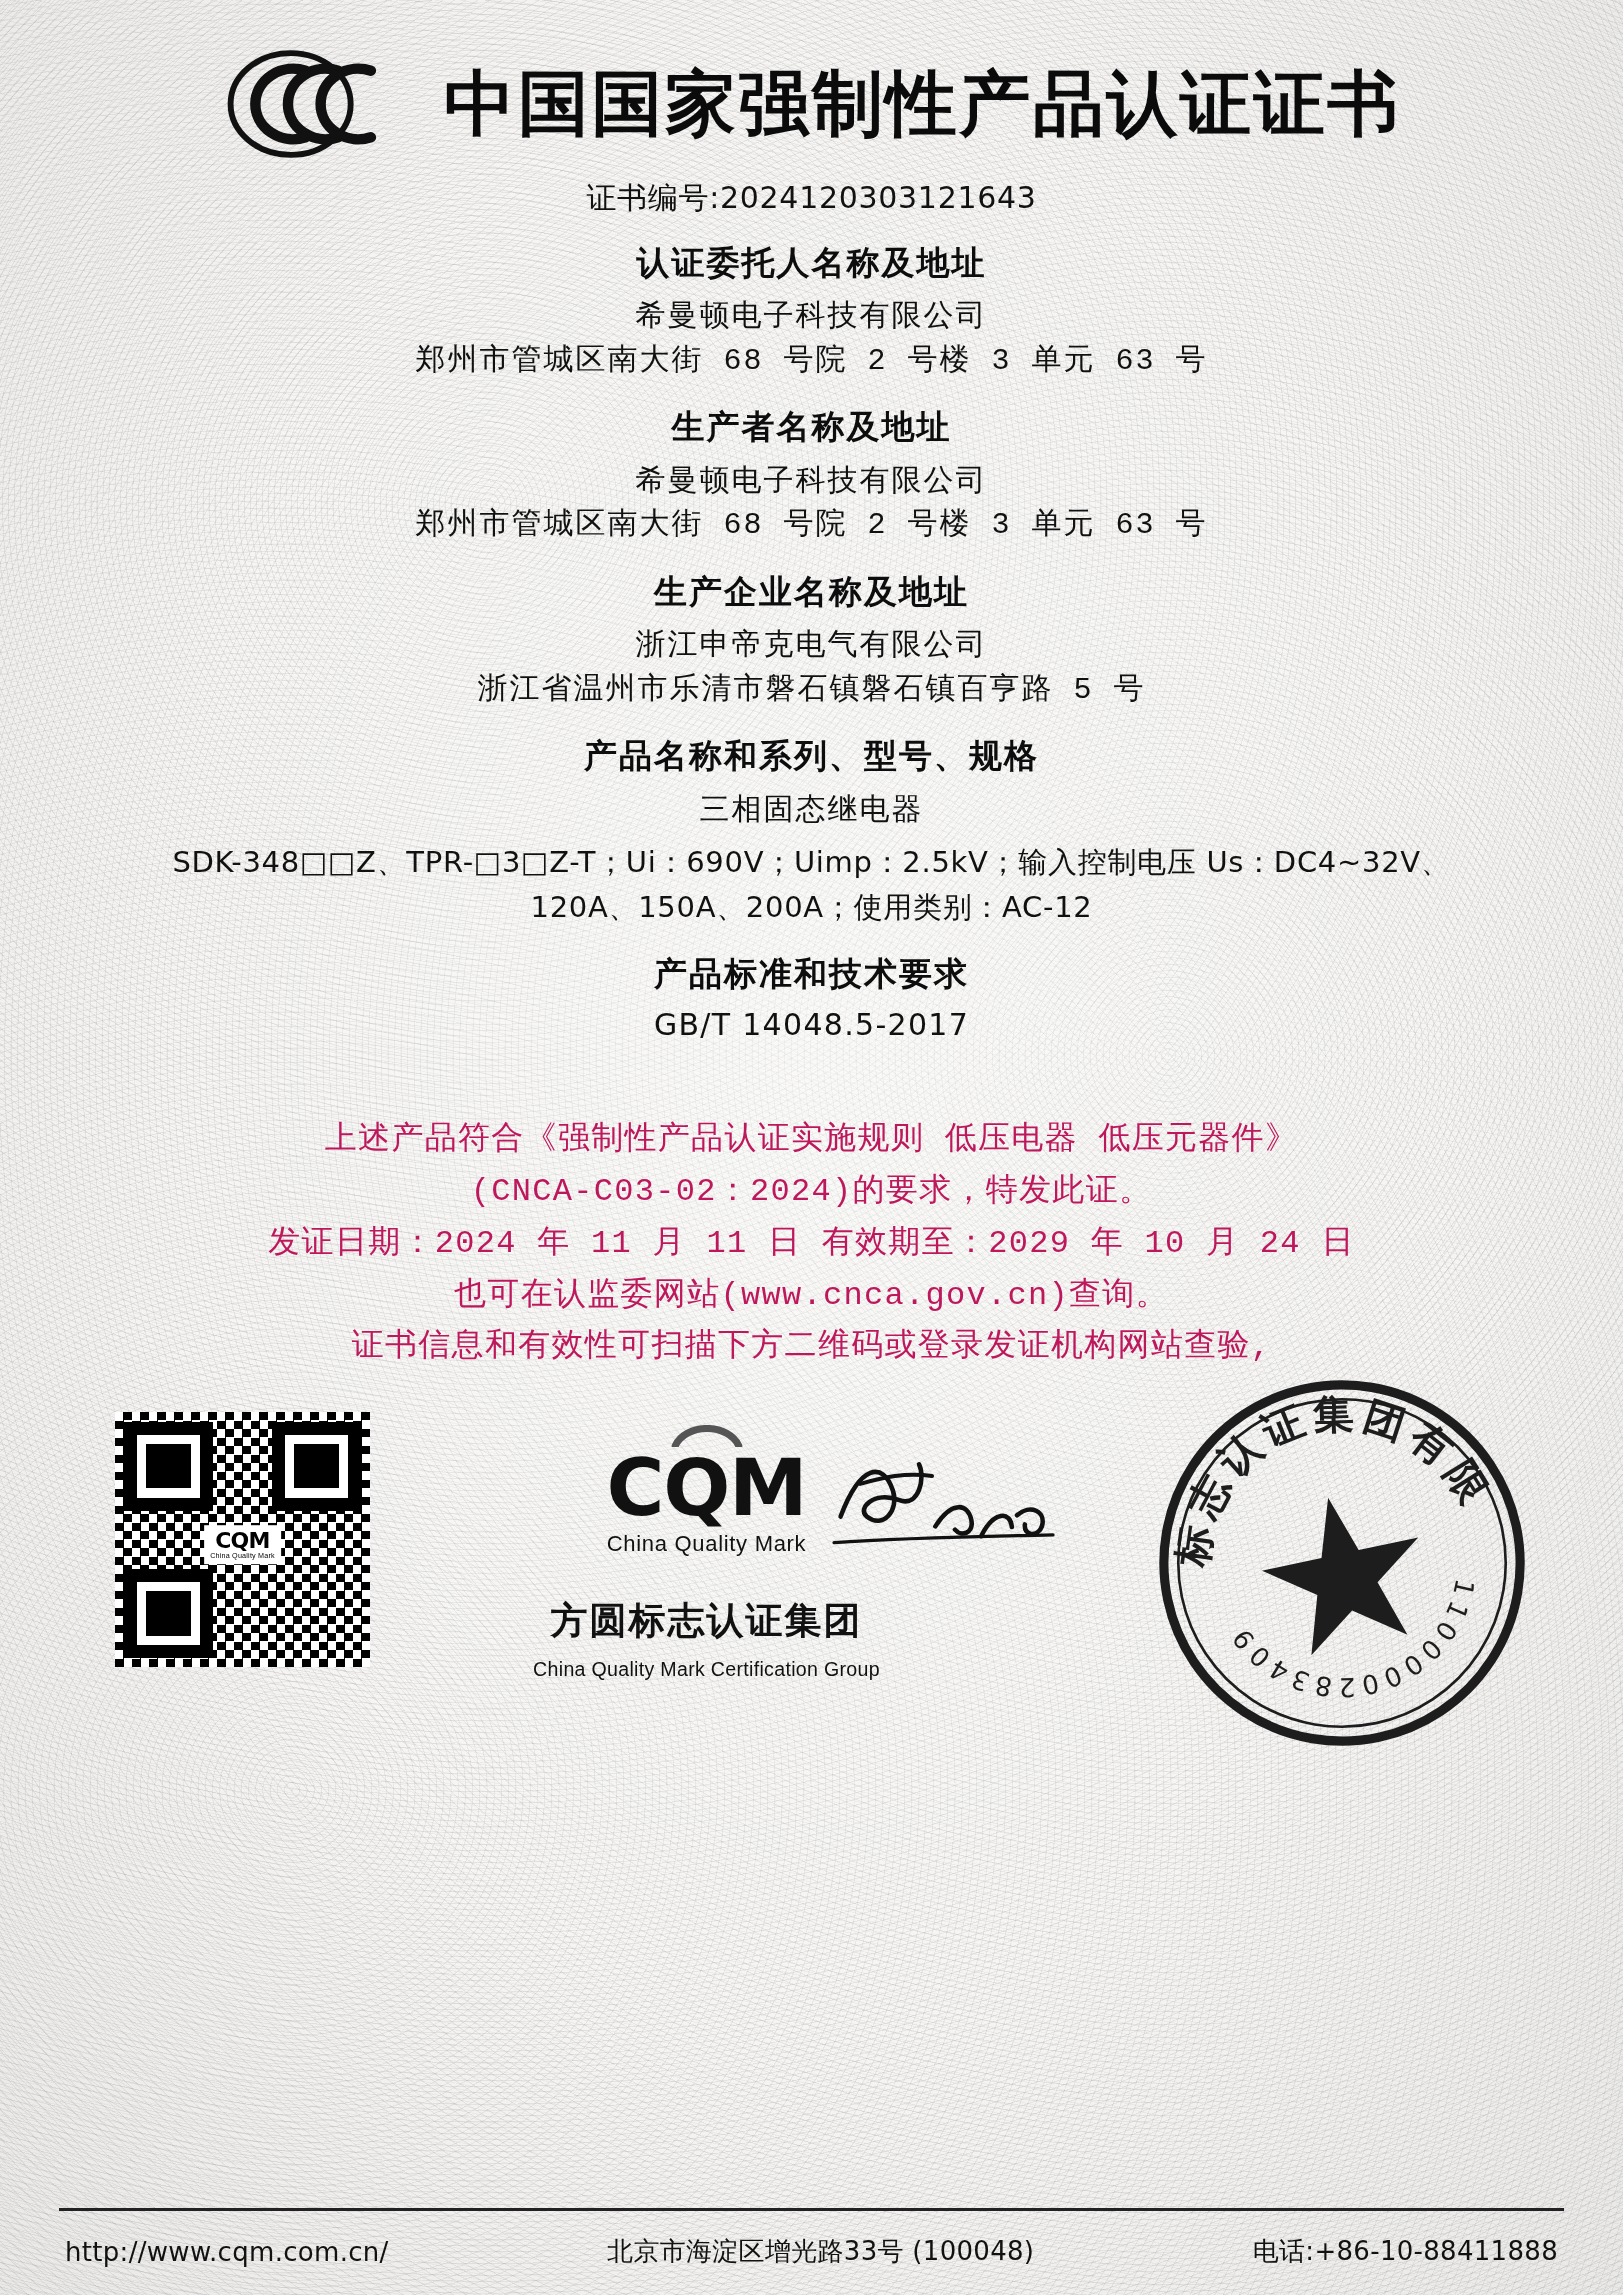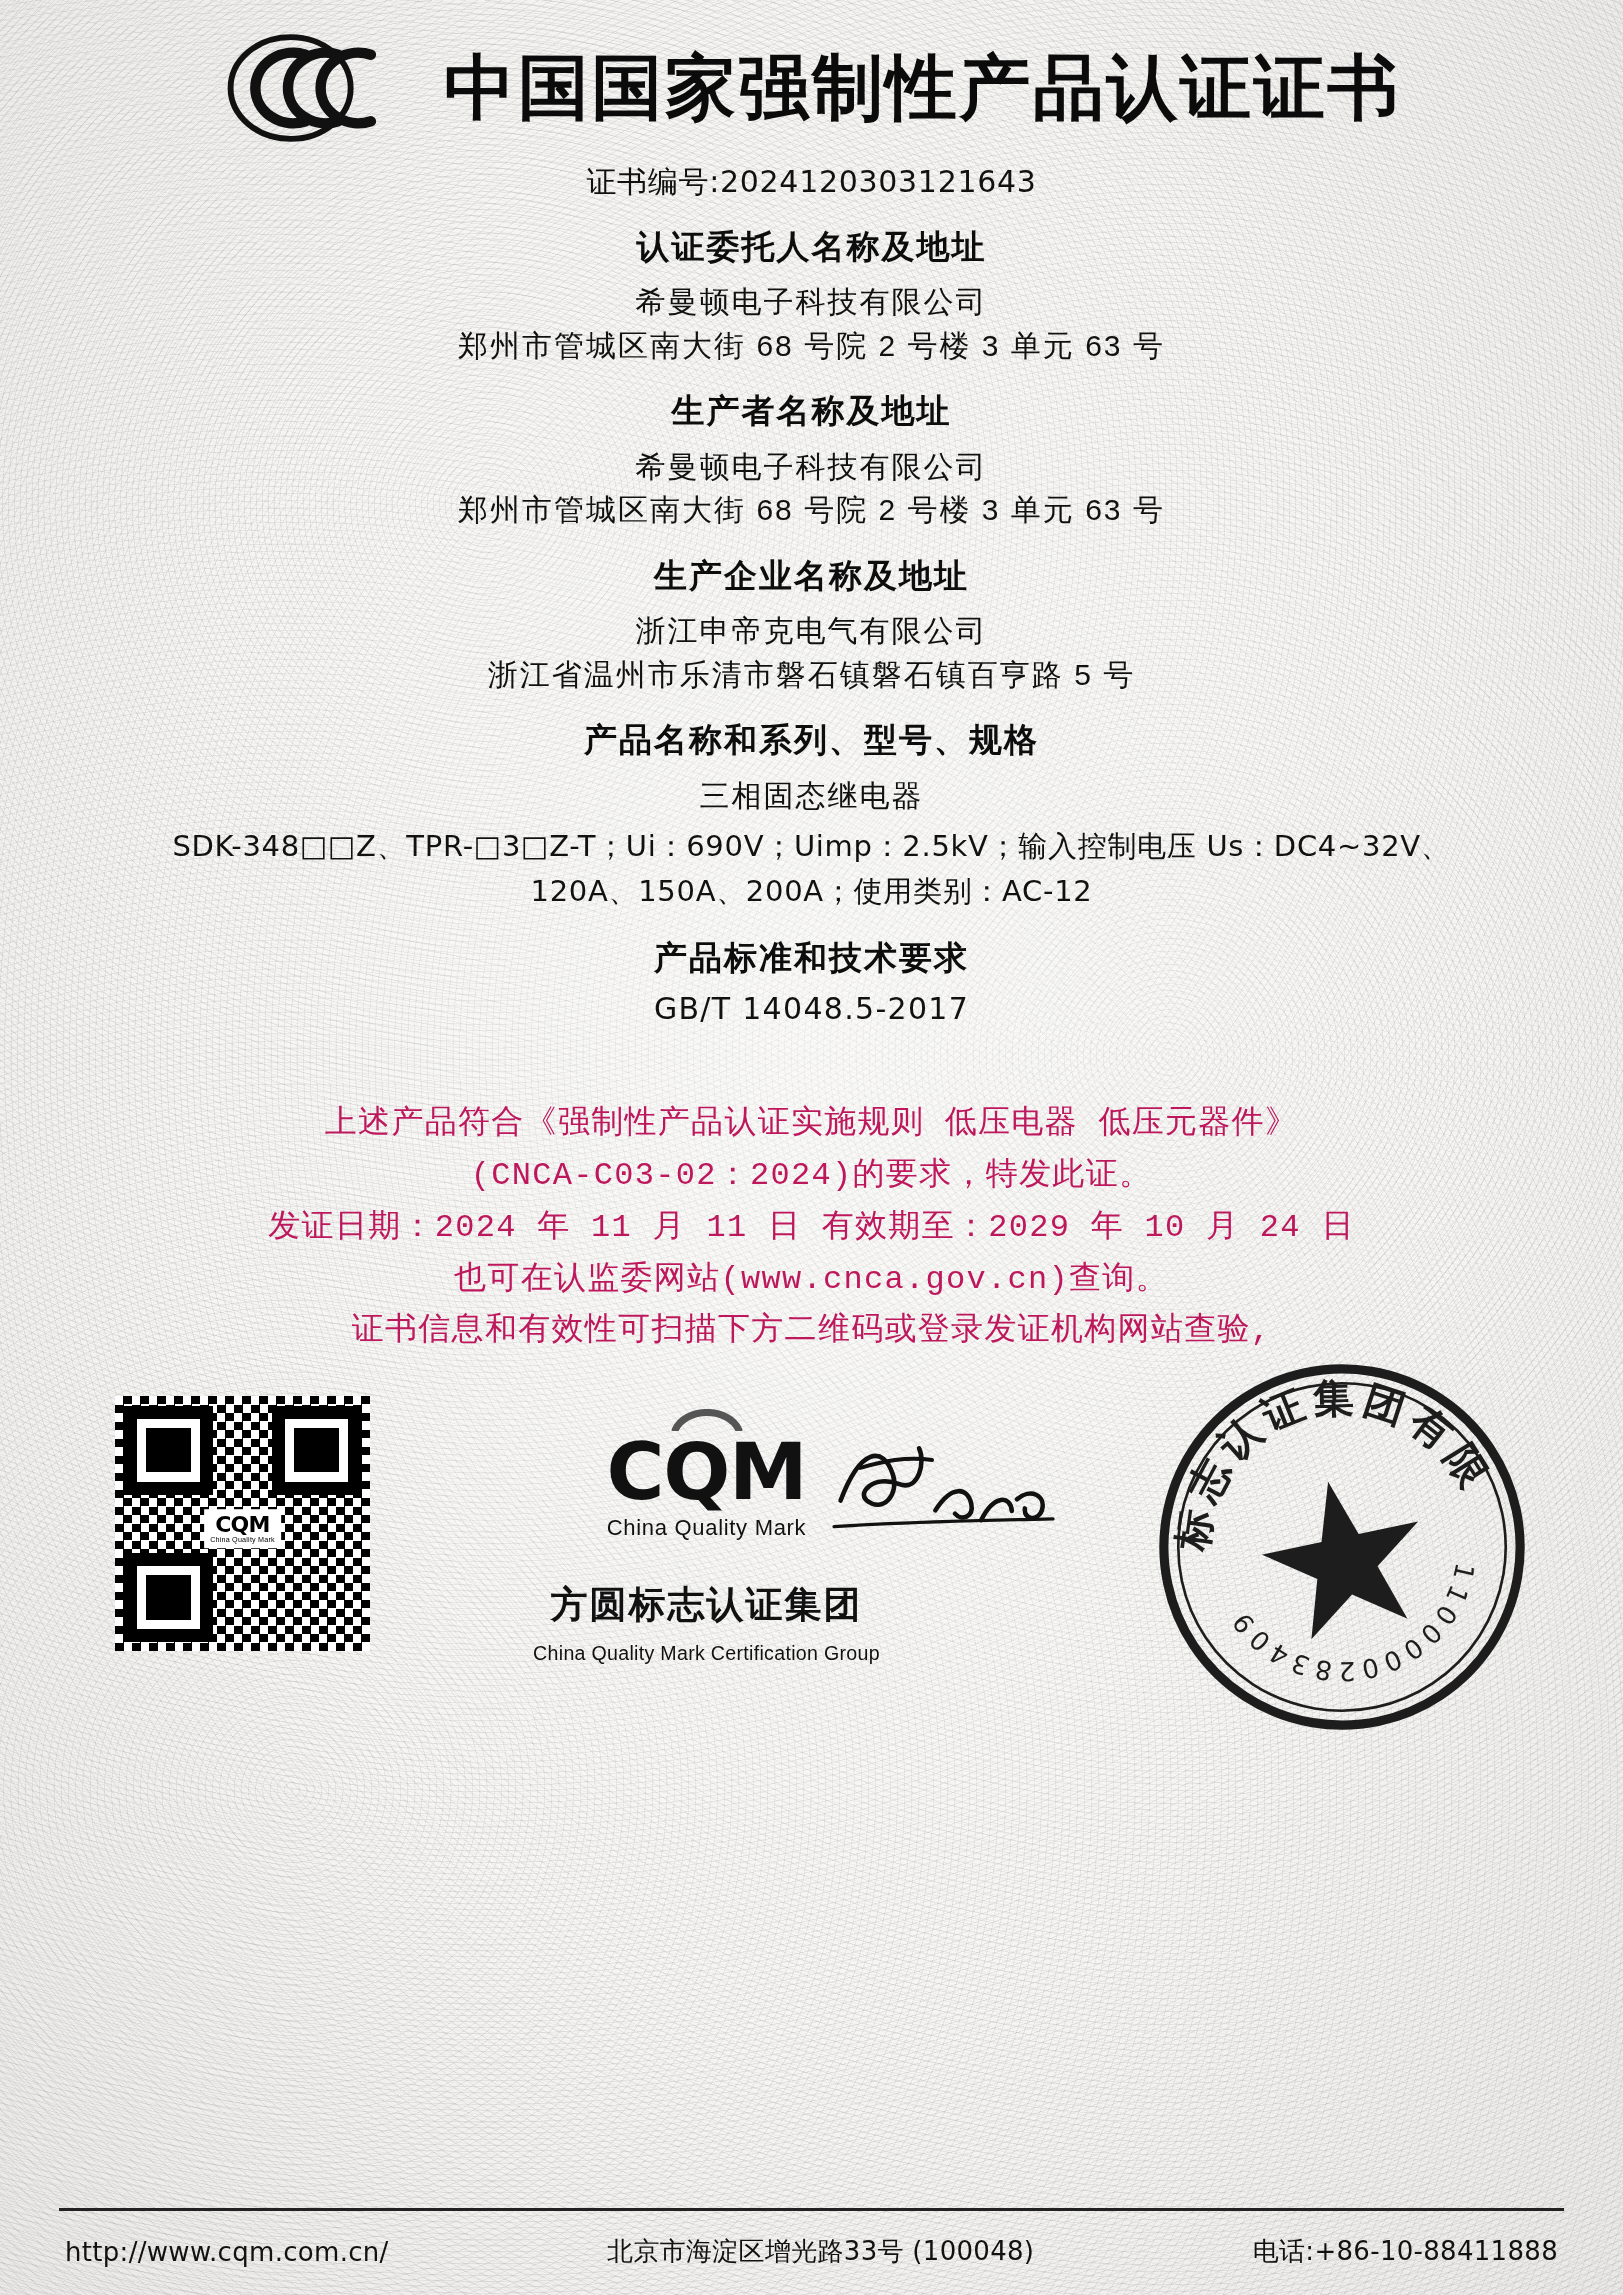--- a/index.html
+++ b/index.html
@@ -40,21 +40,21 @@
     z-index: 2;
     width: 1623px;
     height: 2295px;
   }
 
   
   .header {
     display: flex;
     align-items: center;
     justify-content: center;
-    padding-top: 26px;
+    padding-top: 42px;
     gap: 26px;
   }
   .ccc-logo {
     width: 196px;
     height: 124px;
     flex: 0 0 auto;
   }
   .cert-title {
     font-family: "DejaVu Sans", sans-serif;
     font-weight: bold;
@@ -80,21 +80,21 @@
   }
   .block-title {
     font-family: "DejaVu Sans", sans-serif;
     font-weight: bold;
     font-size: 33px;
     letter-spacing: 2px;
     margin-bottom: 10.5px;
     color: #0d0d0d;
   }
   .block-line {
-    font-family: Liberation Sans, sans-serif;
+    font-family: Liberation Mono, monospace;
     font-size: 30px;
     letter-spacing: 2px;
     line-height: 1.45;
     color: #111;
   }
 
   .spec-lines {
     margin-top: 6.5px;
     padding: 0 12px;
   }

